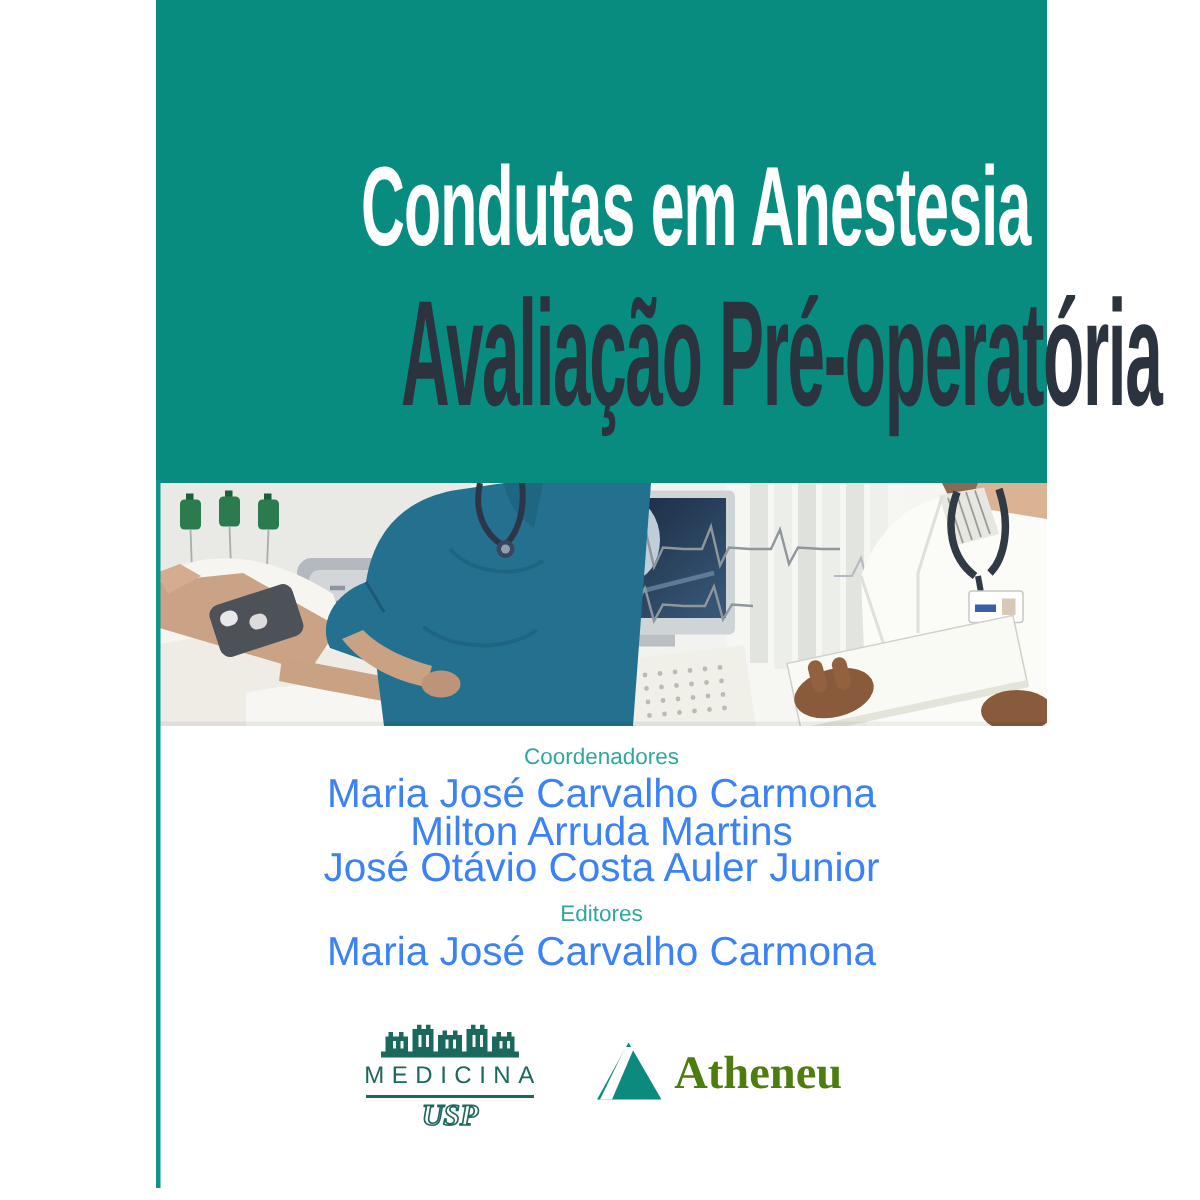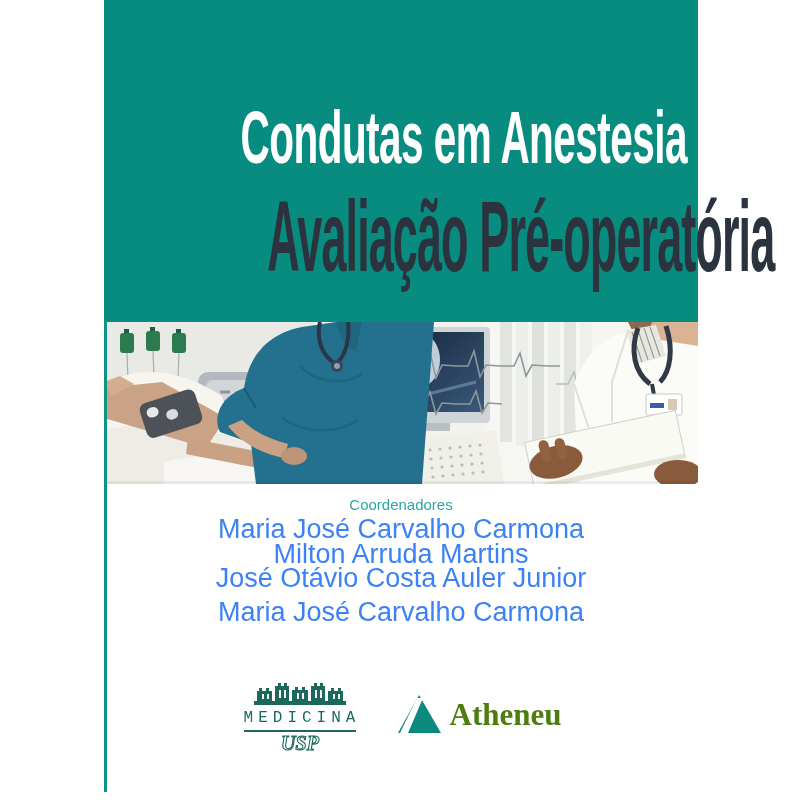--- a/index.html
+++ b/index.html
@@ -28,21 +28,21 @@
   .credits{position:absolute;left:0;top:495px;width:100%;text-align:center;}
   .credit-label{color:#2EA79E;font-size:15px;line-height:19px;margin-bottom:3px;}
   .credit-name{color:#3b82f6;font-size:27px;line-height:24.5px;}
   .credits .gap{height:9px;}
   .logos{
     position:absolute;left:0;top:683px;width:100%;
     display:flex;justify-content:center;align-items:flex-start;gap:38px;
   }
   .medicina{display:flex;flex-direction:column;align-items:center;width:118px;}
   .medicina .name{
-    font-family:Liberation Mono, monospace;color:#1B685C;
+    font-family:Liberation Sans, sans-serif;color:#1B685C;
     font-size:16px;letter-spacing:5px;margin-top:2px;white-space:nowrap;
     text-indent:5px;
   }
   .medicina .rule{width:112px;height:1.5px;background:#1B685C;margin-top:3px;}
   .atheneu{display:flex;align-items:center;gap:7px;margin-top:10px;}
   .atheneu .name{
     font-family:"Liberation Serif", serif;font-weight:bold;
     color:#4d7c0f;font-size:31px;line-height:1;
   }
 </style>
@@ -214,20 +214,21 @@
       <rect x="0" y="159" width="594" height="3" fill="#000000" opacity="0.06"></rect>
     </svg>
   </div>
 
   <div class="credits">
     <div class="credit-label">Coordenadores</div>
     <div class="credit-name">Maria José Carvalho Carmona</div>
     <div class="credit-name">Milton Arruda Martins</div>
     <div class="credit-name">José Otávio Costa Auler Junior</div>
     <div class="gap"></div>
+    <div class="credit-label">Editores</div>
     <div class="credit-name">Maria José Carvalho Carmona</div>
   </div>
 
   <div class="logos">
 
     <div class="medicina">
       <svg width="92" height="24" viewBox="0 0 92 24">
         <g fill="#1B685C">
           <rect x="0" y="18" width="92" height="4"></rect>
           <rect x="3" y="8" width="15" height="11"></rect>

